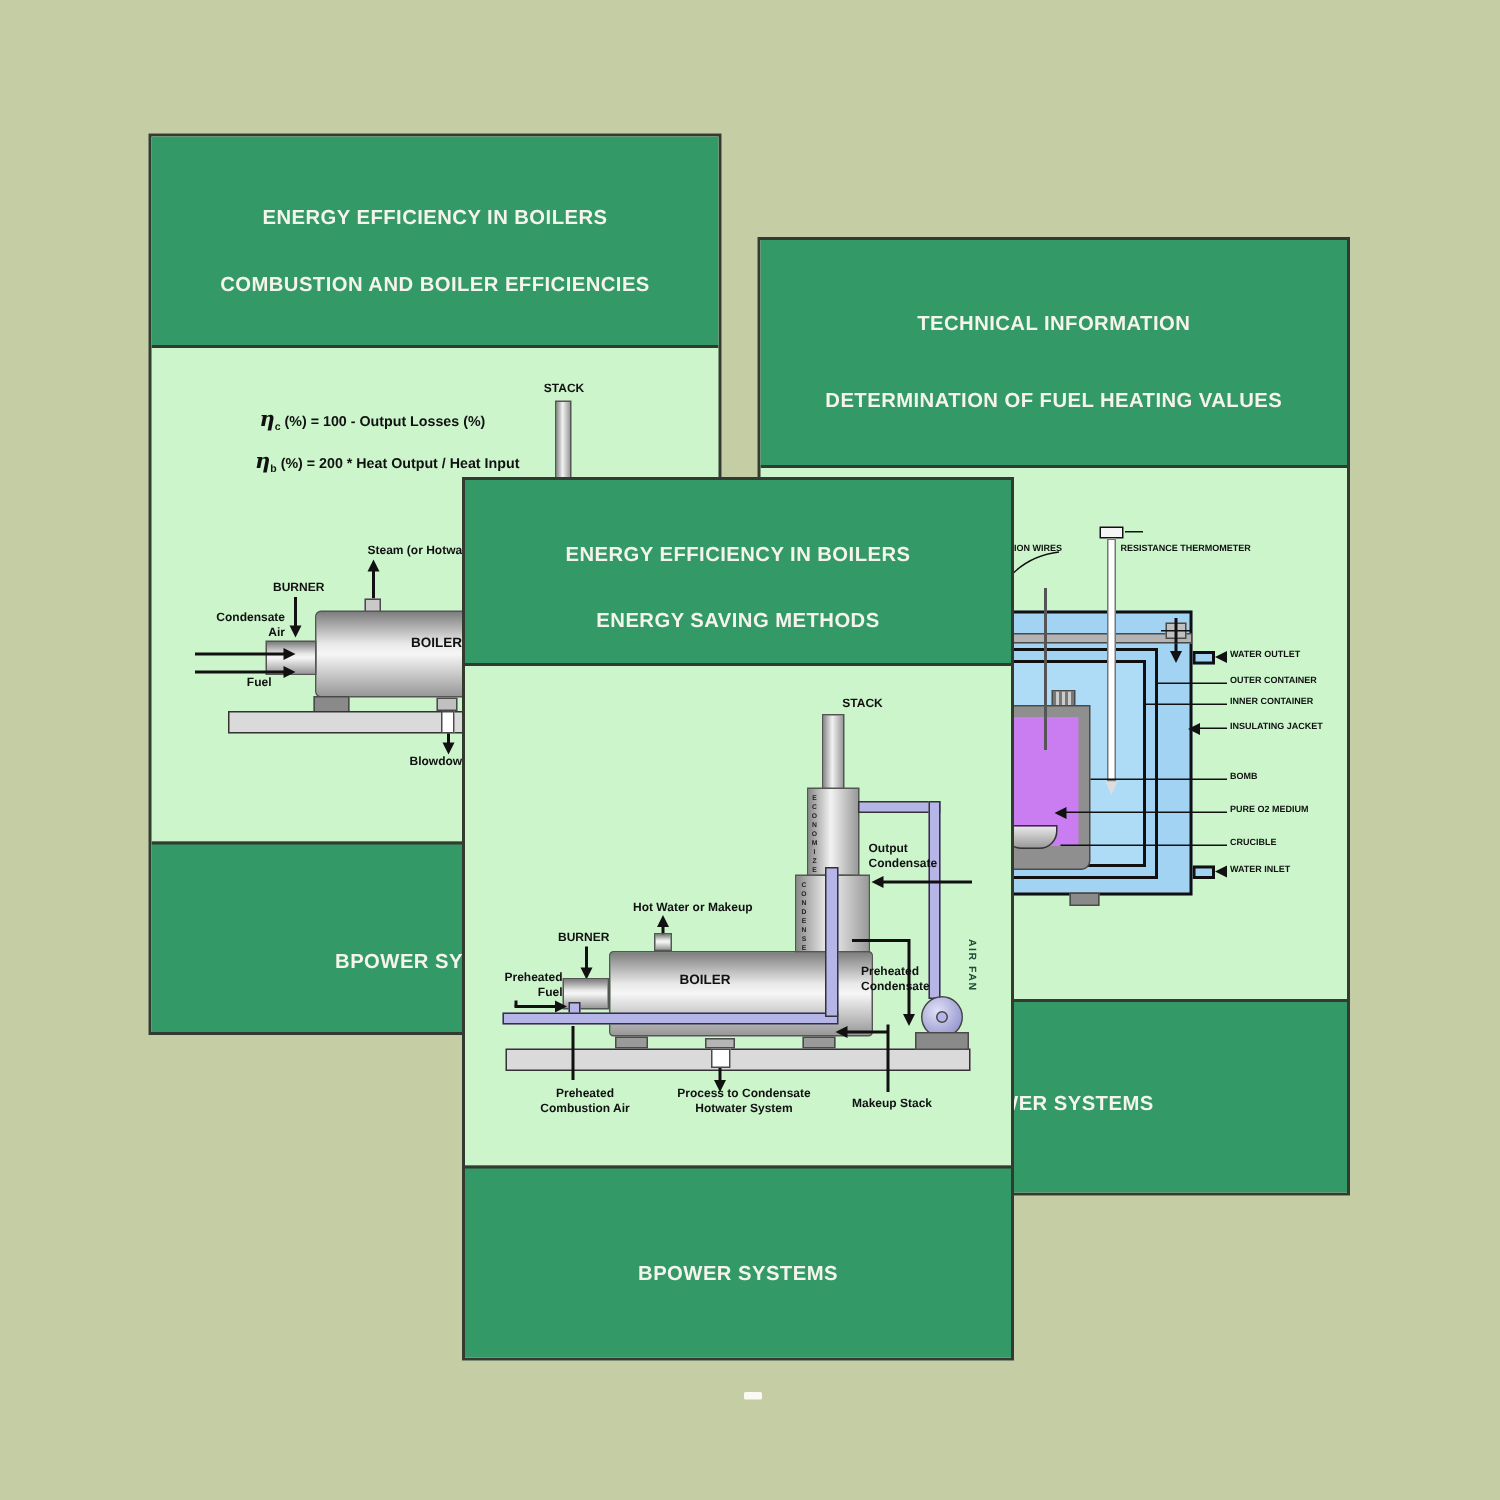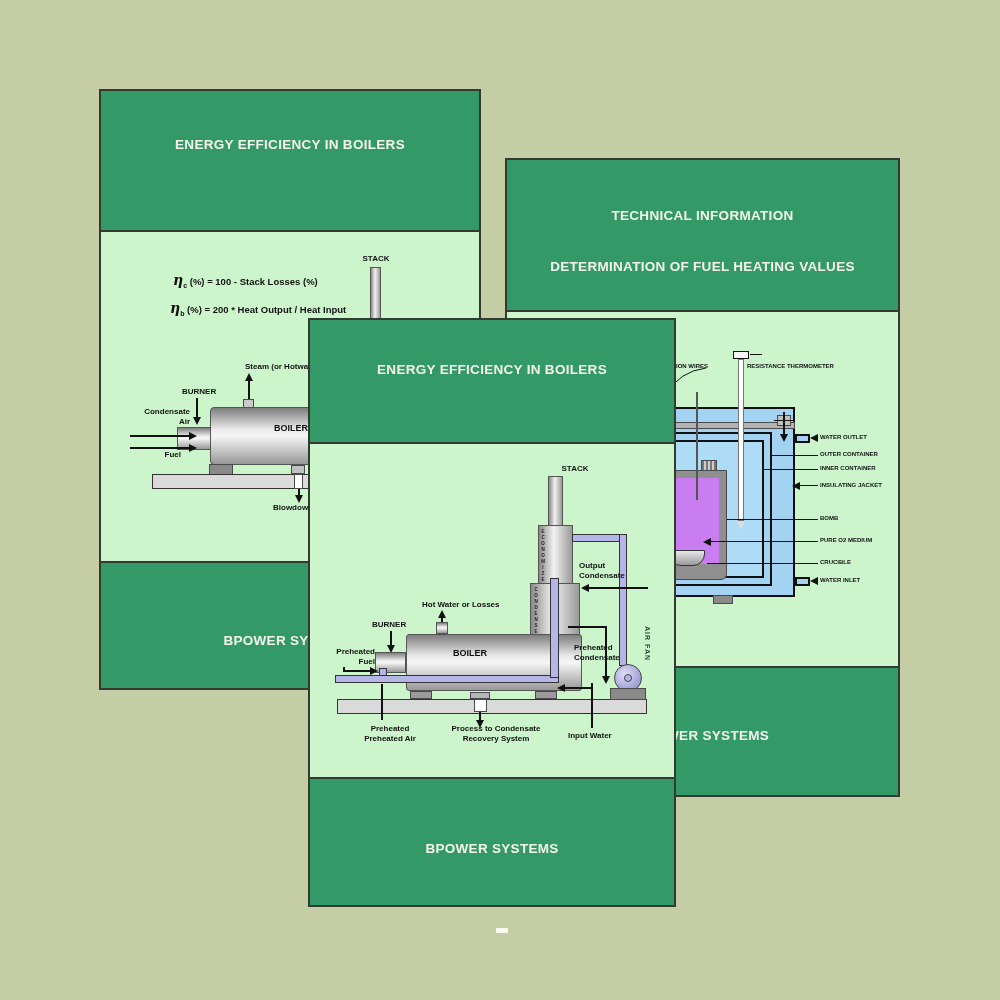--- a/index.html
+++ b/index.html
@@ -38,24 +38,25 @@
   .formula sub{font-size:7px;}
 </style>
 </head>
 <body>
 
 <div id="stage">
 
   <section class="card" style="left:99px;top:89px;width:382px;height:601px;z-index:1;">
     <div class="band head" style="height:139px;">
       <div class="title" style="top:46px;">ENERGY EFFICIENCY IN BOILERS</div>
+      <div class="title" style="top:91px;">COMBUSTION AND BOILER EFFICIENCIES</div>
     </div>
 
     <div class="formula" style="left:72px;top:181px;">
-      <span class="eta">η</span><sub>c</sub><span> (%) = 100 - Stack Losses (%)</span>
+      <span class="eta">η</span><sub>c</sub><span> (%) = 100 - Output Losses (%)</span>
     </div>
     <div class="formula" style="left:69px;top:209px;">
       <span class="eta">η</span><sub>b</sub><span> (%) = 200 * Heat Output / Heat Input</span>
     </div>
 
     <div class="lbl" style="left:255px;top:163px;width:40px;text-align:center;">STACK</div>
     <div class="met-h" style="left:269px;top:176px;width:11px;height:76px;"></div>
 
     <div class="lbl" style="left:144px;top:271px;">Steam (or Hotwater)</div>
     <div class="tri up" style="left:144px;top:282px;"></div>
@@ -156,38 +157,39 @@
     <div class="lbl s6" style="left:313px;top:417px;">WATER INLET</div>
 
     <div class="band foot" style="height:127px;">
       <div class="brand" style="top:60px;">BPOWER SYSTEMS</div>
     </div>
   </section>
 
   <section class="card" style="left:308px;top:318px;width:368px;height:589px;z-index:3;">
     <div class="band head" style="height:122px;">
       <div class="title" style="top:42px;">ENERGY EFFICIENCY IN BOILERS</div>
+      <div class="title" style="top:86px;">ENERGY SAVING METHODS</div>
     </div>
 
     <div class="lbl" style="left:240px;top:144px;width:50px;text-align:center;">STACK</div>
     <div class="met-h" style="left:238px;top:156px;width:15px;height:51px;"></div>
     <div class="met-h" style="left:228px;top:205px;width:35px;height:59px;"></div>
     <div class="vtext" style="left:230px;top:209px;">ECONOMIZER</div>
     <div class="met-h" style="left:220px;top:263px;width:50px;height:52px;"></div>
     <div class="vtext" style="left:223px;top:267px;">CONDENSER</div>
 
     <div class="pipe" style="left:262px;top:214px;width:55px;height:8px;"></div>
     <div class="pipe" style="left:309px;top:214px;width:8px;height:132px;"></div>
 
     <div class="lbl" style="left:269px;top:241px;">Output</div>
     <div class="lbl" style="left:269px;top:251px;">Condensate</div>
     <div class="tri left" style="left:271px;top:264px;"></div>
     <div class="hl" style="left:278px;top:267px;width:60px;"></div>
 
-    <div class="lbl" style="left:112px;top:280px;">Hot Water or Losses</div>
+    <div class="lbl" style="left:112px;top:280px;">Hot Water or Makeup</div>
     <div class="tri up" style="left:128px;top:290px;"></div>
     <div class="vl" style="left:131px;top:297px;height:6px;"></div>
     <div class="met-v" style="left:126px;top:302px;width:12px;height:12px;"></div>
     <div class="met-v" style="left:96px;top:314px;width:176px;height:57px;border-radius:3px;"></div>
     <div class="lbl s9" style="left:110px;top:328px;width:100px;text-align:center;">BOILER</div>
 
     <div class="lbl" style="left:62px;top:300px;">BURNER</div>
     <div class="vl" style="left:80px;top:311px;height:15px;"></div>
     <div class="tri down" style="left:77px;top:325px;"></div>
     <div class="met-v" style="left:65px;top:332px;width:31px;height:21px;"></div>
@@ -204,27 +206,27 @@
 
     <div class="gray" style="left:100px;top:371px;width:22px;height:8px;"></div>
     <div class="gray" style="left:225px;top:371px;width:22px;height:8px;"></div>
     <div class="gray" style="left:160px;top:372px;width:20px;height:7px;background:#b5b5b5;"></div>
     <div class="plat" style="left:27px;top:379px;width:310px;height:15px;"></div>
     <div class="gray" style="left:164px;top:379px;width:13px;height:13px;background:#ffffff;"></div>
     <div class="vl" style="left:169px;top:392px;height:9px;"></div>
     <div class="tri down" style="left:166px;top:400px;"></div>
 
     <div class="lbl" style="left:20px;top:404px;width:120px;text-align:center;">Preheated</div>
-    <div class="lbl" style="left:20px;top:414px;width:120px;text-align:center;">Preheated Air</div>
+    <div class="lbl" style="left:20px;top:414px;width:120px;text-align:center;">Combustion Air</div>
     <div class="vl" style="left:71px;top:364px;height:36px;"></div>
 
     <div class="lbl" style="left:110px;top:404px;width:152px;text-align:center;">Process to Condensate</div>
-    <div class="lbl" style="left:110px;top:414px;width:152px;text-align:center;">Recovery System</div>
-
-    <div class="lbl" style="left:258px;top:411px;">Input Water</div>
+    <div class="lbl" style="left:110px;top:414px;width:152px;text-align:center;">Hotwater System</div>
+
+    <div class="lbl" style="left:258px;top:411px;">Makeup Stack</div>
     <div class="vl" style="left:281px;top:363px;height:45px;"></div>
     <div class="tri left" style="left:247px;top:364px;"></div>
     <div class="hl" style="left:254px;top:367px;width:28px;"></div>
 
     <div class="lbl" style="left:264px;top:323px;">Preheated</div>
     <div class="lbl" style="left:264px;top:333px;">Condensate</div>
     <div class="hl" style="left:258px;top:306px;width:38px;"></div>
     <div class="vl" style="left:295px;top:306px;height:52px;"></div>
     <div class="tri down" style="left:292px;top:356px;"></div>
 

